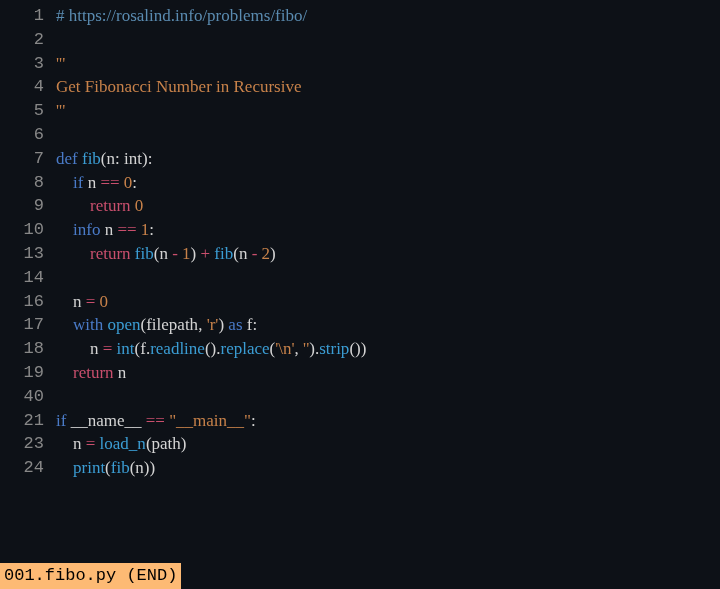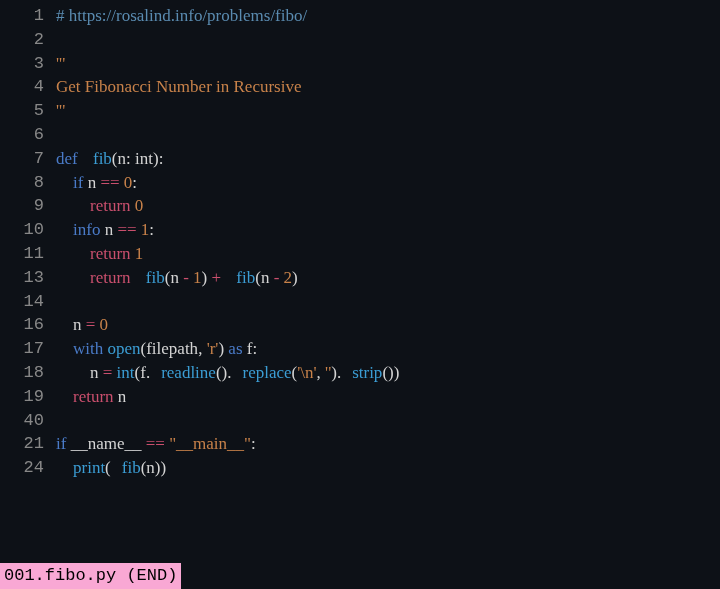--- a/index.html
+++ b/index.html
@@ -29,59 +29,59 @@
     flex-shrink: 0;
   }
   .code {
     flex: 1;
     font-family: Liberation Serif, serif;
   }
   .comment { color: #5a8bb0; }
   .string { color: #c8824a; }
   .keyword { color: #c94f6d; margin-top: 13px; }
   .keyword-blue { color: #4a7bc8; }
-  .func { color: #3b9dd4; margin-left: 11px; }
+  .func { color: #3b9dd4; }
   .ident { color: #d4d4d4; }
   .param { color: #d4d4d4; }
   .type { color: #d4d4d4; }
   .number { color: #c8824a; }
   .op { color: #c94f6d; }
   .punct { color: #d4d4d4; }
   .builtin { color: #3b9dd4; }
 
   .status-bar {
     position: absolute;
     bottom: 0;
     left: 0;
-    background: #f9a8d4;
+    background: #fdba74;
     color: #000;
     padding: 1px 4px;
     font-family: 'Consolas', 'Monaco', 'Courier New', monospace;
     font-size: 17px;
   }
 </style>
 </head>
 <body>
 
 <div class="editor" id="editor">
     <div class="line"><span class="lineno">1</span><span class="code"><span class="comment"># https://rosalind.info/problems/fibo/</span></span></div>
     <div class="line"><span class="lineno">2</span><span class="code"></span></div>
     <div class="line"><span class="lineno">3</span><span class="code"><span class="string">'''</span></span></div>
     <div class="line"><span class="lineno">4</span><span class="code"><span class="string">Get Fibonacci Number in Recursive</span></span></div>
     <div class="line"><span class="lineno">5</span><span class="code"><span class="string">'''</span></span></div>
     <div class="line"><span class="lineno">6</span><span class="code"></span></div>
     <div class="line"><span class="lineno">7</span><span class="code"><span class="keyword-blue">def </span><span class="func">fib</span><span class="punct">(</span><span class="param">n</span><span class="punct">: </span><span class="type">int</span><span class="punct">):</span></span></div>
     <div class="line"><span class="lineno">8</span><span class="code"><span class="ident">    </span><span class="keyword-blue">if</span><span class="ident"> n </span><span class="op">==</span><span class="ident"> </span><span class="number">0</span><span class="punct">:</span></span></div>
     <div class="line"><span class="lineno">9</span><span class="code"><span class="ident">        </span><span class="keyword">return</span><span class="ident"> </span><span class="number">0</span></span></div>
     <div class="line"><span class="lineno">10</span><span class="code"><span class="ident">    </span><span class="keyword-blue">info</span><span class="ident"> n </span><span class="op">==</span><span class="ident"> </span><span class="number">1</span><span class="punct">:</span></span></div>
-    <div class="line"><span class="lineno">11</span><span class="code"><span class="ident">        </span><span class="keyword">return</span><span class="ident"> </span><span class="number">1</span></span></div>
     <div class="line"><span class="lineno">13</span><span class="code"><span class="ident">        </span><span class="keyword">return</span><span class="ident"> </span><span class="func">fib</span><span class="punct">(</span><span class="ident">n </span><span class="op">-</span><span class="ident"> </span><span class="number">1</span><span class="punct">) </span><span class="op">+</span><span class="ident"> </span><span class="func">fib</span><span class="punct">(</span><span class="ident">n </span><span class="op">-</span><span class="ident"> </span><span class="number">2</span><span class="punct">)</span></span></div>
     <div class="line"><span class="lineno">14</span><span class="code"></span></div>
     <div class="line"><span class="lineno">16</span><span class="code"><span class="ident">    n </span><span class="op">=</span><span class="ident"> </span><span class="number">0</span></span></div>
     <div class="line"><span class="lineno">17</span><span class="code"><span class="ident">    </span><span class="keyword-blue">with</span><span class="ident"> </span><span class="builtin">open</span><span class="punct">(</span><span class="ident">filepath</span><span class="punct">, </span><span class="string">'r'</span><span class="punct">) </span><span class="keyword-blue">as</span><span class="ident"> f</span><span class="punct">:</span></span></div>
     <div class="line"><span class="lineno">18</span><span class="code"><span class="ident">        n </span><span class="op">=</span><span class="ident"> </span><span class="builtin">int</span><span class="punct">(</span><span class="ident">f</span><span class="punct">.</span><span class="func">readline</span><span class="punct">().</span><span class="func">replace</span><span class="punct">(</span><span class="string">'\n'</span><span class="punct">, </span><span class="string">''</span><span class="punct">).</span><span class="func">strip</span><span class="punct">())</span></span></div>
     <div class="line"><span class="lineno">19</span><span class="code"><span class="ident">    </span><span class="keyword">return</span><span class="ident"> n</span></span></div>
     <div class="line"><span class="lineno">40</span><span class="code"></span></div>
     <div class="line"><span class="lineno">21</span><span class="code"><span class="keyword-blue">if</span><span class="ident"> __name__ </span><span class="op">==</span><span class="ident"> </span><span class="string">"__main__"</span><span class="punct">:</span></span></div>
+    <div class="line"><span class="lineno">23</span><span class="code"><span class="ident">    n </span><span class="op">=</span><span class="ident"> </span><span class="func">load_n</span><span class="punct">(</span><span class="ident">path</span><span class="punct">)</span></span></div>
     <div class="line"><span class="lineno">24</span><span class="code"><span class="ident">    </span><span class="builtin">print</span><span class="punct">(</span><span class="func">fib</span><span class="punct">(</span><span class="ident">n</span><span class="punct">))</span></span></div>
   </div>
 
 <div class="status-bar">001.fibo.py (END)</div>
 
 </body></html>

